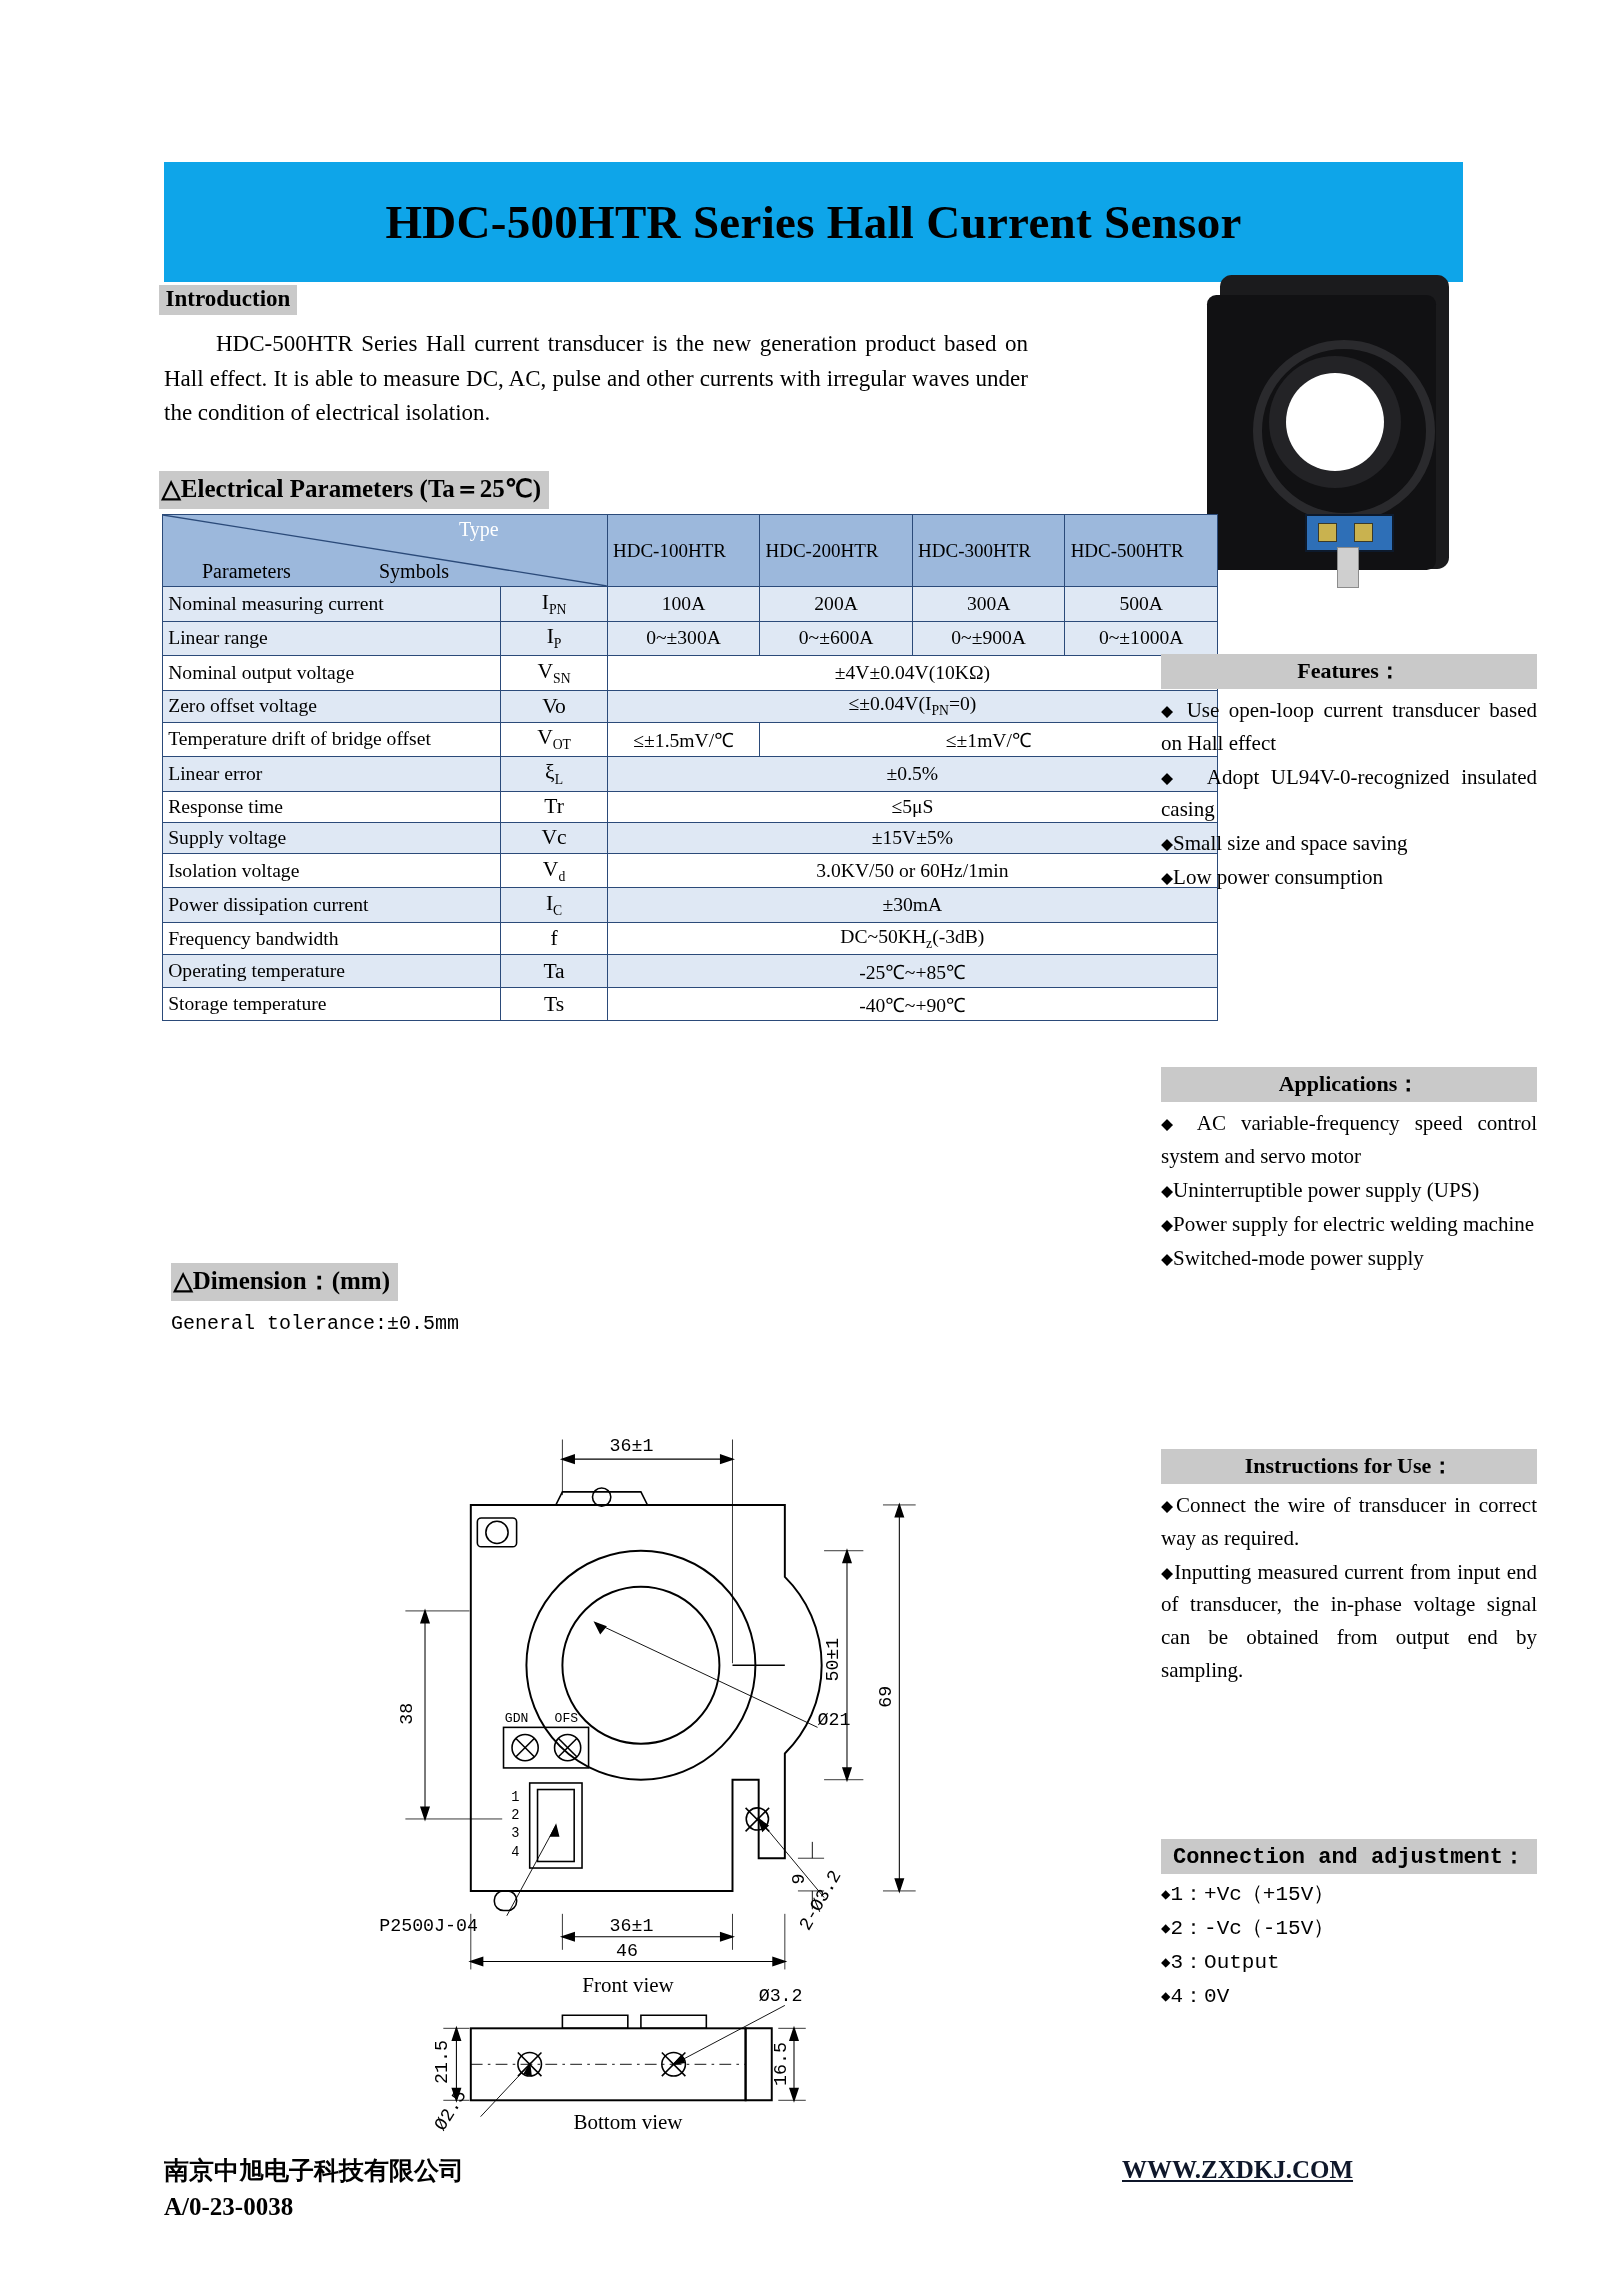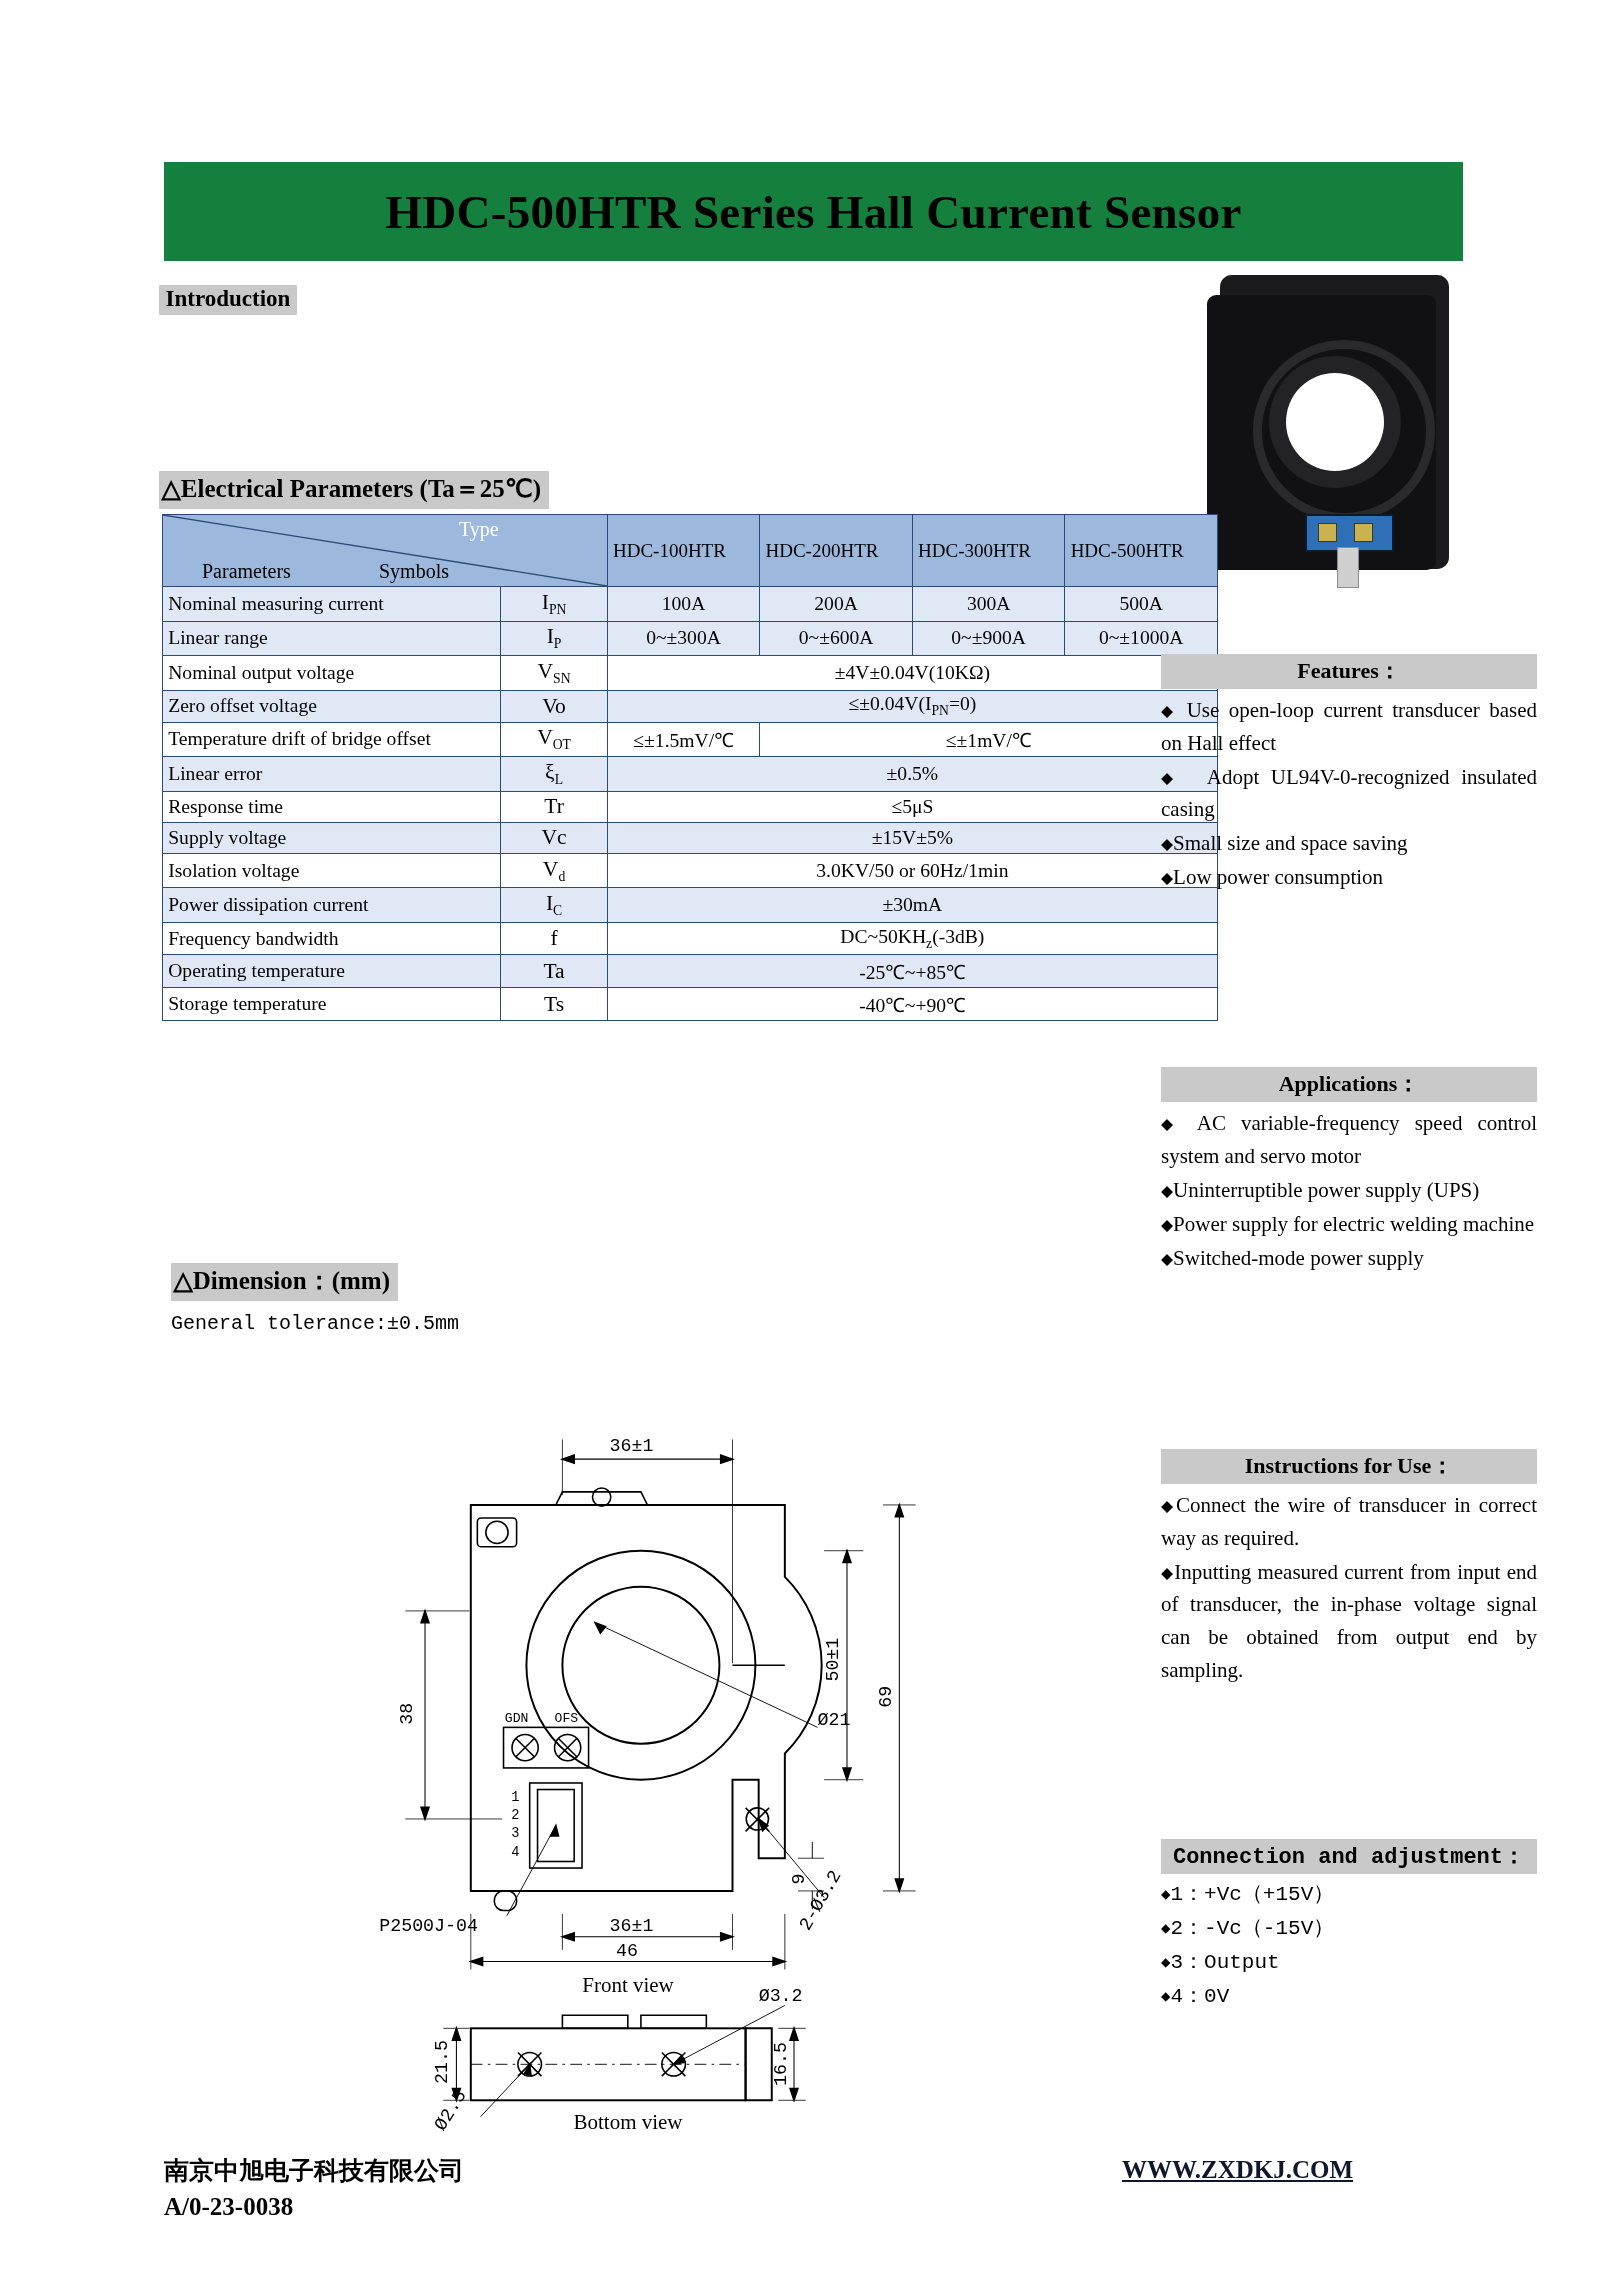--- a/index.html
+++ b/index.html
@@ -1,21 +1,21 @@
 <!DOCTYPE html>
 <html style="font-size:10.5px"><head>
 <meta charset="utf-8">
 <style>
   html,body{margin:0;padding:0;background:#fff;}
   body{width:1623px;height:2295px;font-family:"Liberation Serif",serif;color:#000;position:relative;}
   .page{position:absolute;left:0;top:0;width:1623px;height:2295px;}
 
   
-  .title-banner{position:absolute;left:164px;top:162px;width:1299px;height:99px;
-    background:#15803d;display:flex;align-items:center;justify-content:center;}
+  .title-banner{position:absolute;left:164px;top:162px;width:1299px;height:120px;
+    background:#0ea5e9;display:flex;align-items:center;justify-content:center;}
   .title-banner span{font-size:47px;font-weight:bold;letter-spacing:0.3px;color:#000;}
 
   
   .grey-label{background:#c9c9c9;display:inline-block;padding:1.3px 6.5px 2.6px 6.5px;
     font-weight:bold;font-size:23px;}
 
   .intro-label{position:absolute;left:159px;top:285px;}
   .intro-text{position:absolute;left:164px;top:327px;width:864px;font-size:23px;line-height:1.5;text-align:justify;}
   .intro-text p{margin:0;text-indent:52px;}
 
@@ -84,20 +84,23 @@
 
 <div class="page">
 
   <div class="title-banner">
     <span>HDC-500HTR Series Hall Current Sensor</span>
   </div>
 
   <div class="intro-label">
     <span class="grey-label">Introduction</span>
   </div>
+  <div class="intro-text">
+    <p>HDC-500HTR Series Hall current transducer is the new generation product based on Hall effect. It is able to measure DC, AC, pulse and other currents with irregular waves under the condition of electrical isolation.</p>
+  </div>
 
   <div class="photo">
     <div class="ph-body"></div>
     <div class="ph-body2"></div>
     <div class="ph-ring"></div>
     <div class="ph-hole"></div>
     <div class="ph-term"></div>
     <div class="ph-pin"></div>
   </div>
 

